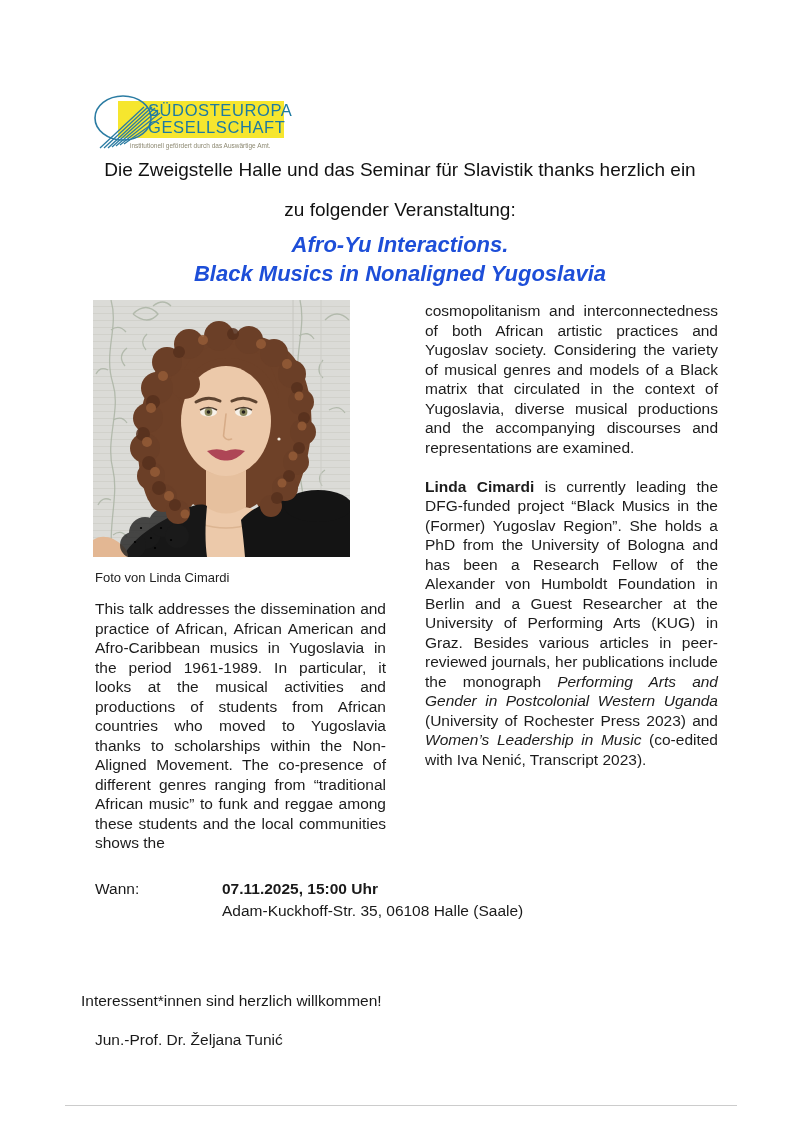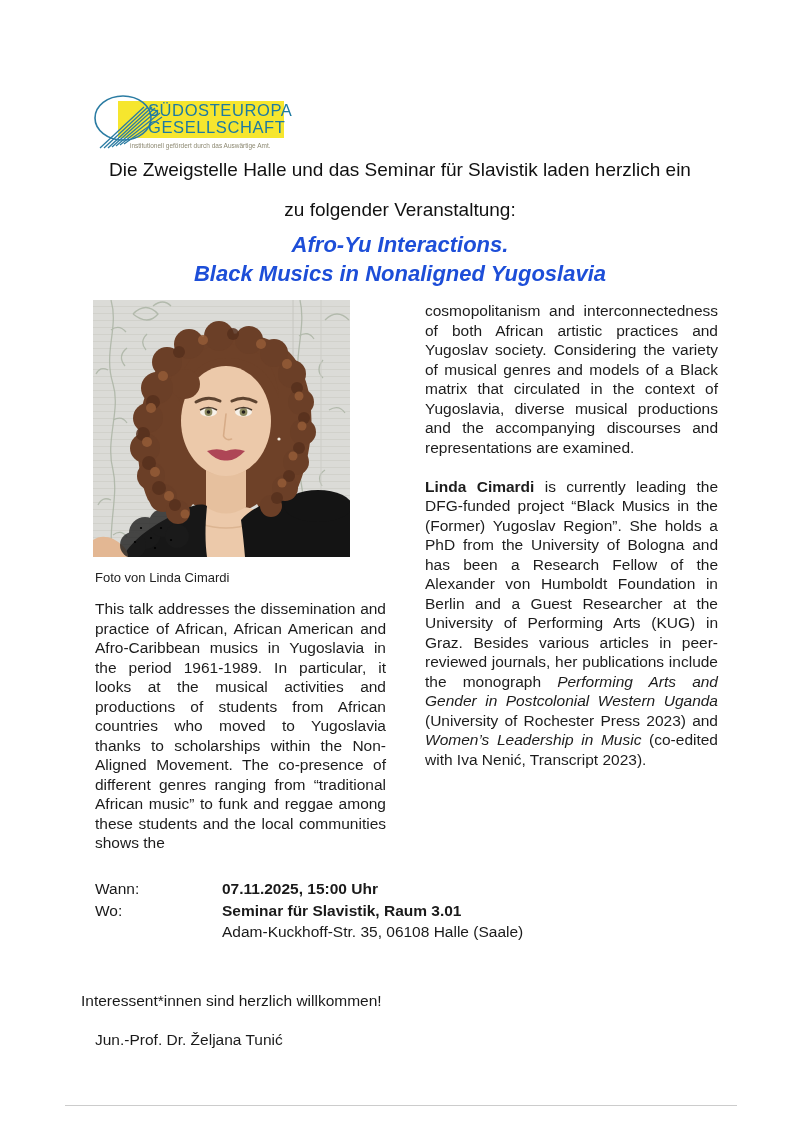--- a/index.html
+++ b/index.html
@@ -65,21 +65,21 @@
         <line x1="28" y1="53" x2="68" y2="21"></line>
         <line x1="32" y1="52" x2="70" y2="25"></line>
       </g>
       <ellipse cx="31" cy="26" rx="28" ry="22" fill="none" stroke="#2b7ca3" stroke-width="1.6"></ellipse>
       <text x="56" y="24" font-size="16.5" letter-spacing="0.6" fill="#1d7aa2" font-family="Liberation Sans, sans-serif">SÜDOSTEUROPA</text>
       <text x="56" y="41" font-size="16.5" letter-spacing="0.6" fill="#1d7aa2" font-family="Liberation Sans, sans-serif">GESELLSCHAFT</text>
       <text x="38" y="56" font-size="6.5" fill="#8d8972" font-family="Liberation Sans, sans-serif">institutionell gefördert durch das Auswärtige Amt.</text>
     </svg>
   </div>
 
-  <div class="abs intro-line intro-1">Die Zweigstelle Halle und das Seminar für Slavistik laden herzlich ein</div>
+  <div class="abs intro-line intro-1">Die Zweigstelle Halle und das Seminar für Slavistik thanks herzlich ein</div>
   <div class="abs intro-line intro-2">zu folgender Veranstaltung:</div>
 
   <div class="abs title-block">
     <div>Afro-Yu Interactions.</div>
     <div>Black Musics in Nonaligned Yugoslavia</div>
   </div>
 
   <div class="abs photo-frame">
     <svg width="257" height="257" viewBox="0 0 257 257">
       <defs>
@@ -219,24 +219,20 @@
     <p>cosmopolitanism and interconnectedness of both African artistic practices and Yugoslav society. Considering the variety of musical genres and models of a Black matrix that circulated in the context of Yugoslavia, diverse musical productions and the accompanying discourses and representations are examined.</p>
     <p><span class="seg-bold">Linda Cimardi</span><span> is currently leading the DFG-funded project “Black Musics in the (Former) Yugoslav Region”. She holds a PhD from the University of Bologna and has been a Research Fellow of the Alexander von Humboldt Foundation in Berlin and a Guest Researcher at the University of Performing Arts (KUG) in Graz. Besides various articles in peer-reviewed journals, her publications include the monograph </span><span class="seg-italic">Performing Arts and Gender in Postcolonial Western Uganda</span><span> (University of Rochester Press 2023) and </span><span class="seg-italic">Women’s Leadership in Music</span><span> (co-edited with Iva Nenić, Transcript 2023).</span></p>
   </div>
 
   <div class="abs details">
     <div class="detail-row">
       <span class="detail-label">Wann:</span>
       <span class="detail-value v-bold">07.11.2025, 15:00 Uhr</span>
     </div>
     <div class="detail-row">
-      <span class="detail-label">Wo:</span>
-      <span class="detail-value v-bold">Seminar für Slavistik, Raum 3.01</span>
-    </div>
-    <div class="detail-row">
       <span class="detail-label"></span>
       <span class="detail-value">Adam-Kuckhoff-Str. 35, 06108 Halle (Saale)</span>
     </div>
   </div>
 
   <div class="abs closing-1">Interessent*innen sind herzlich willkommen!</div>
   <div class="abs closing-2">Jun.-Prof. Dr. Željana Tunić</div>
 
   <div class="abs footer-rule"></div>
 

